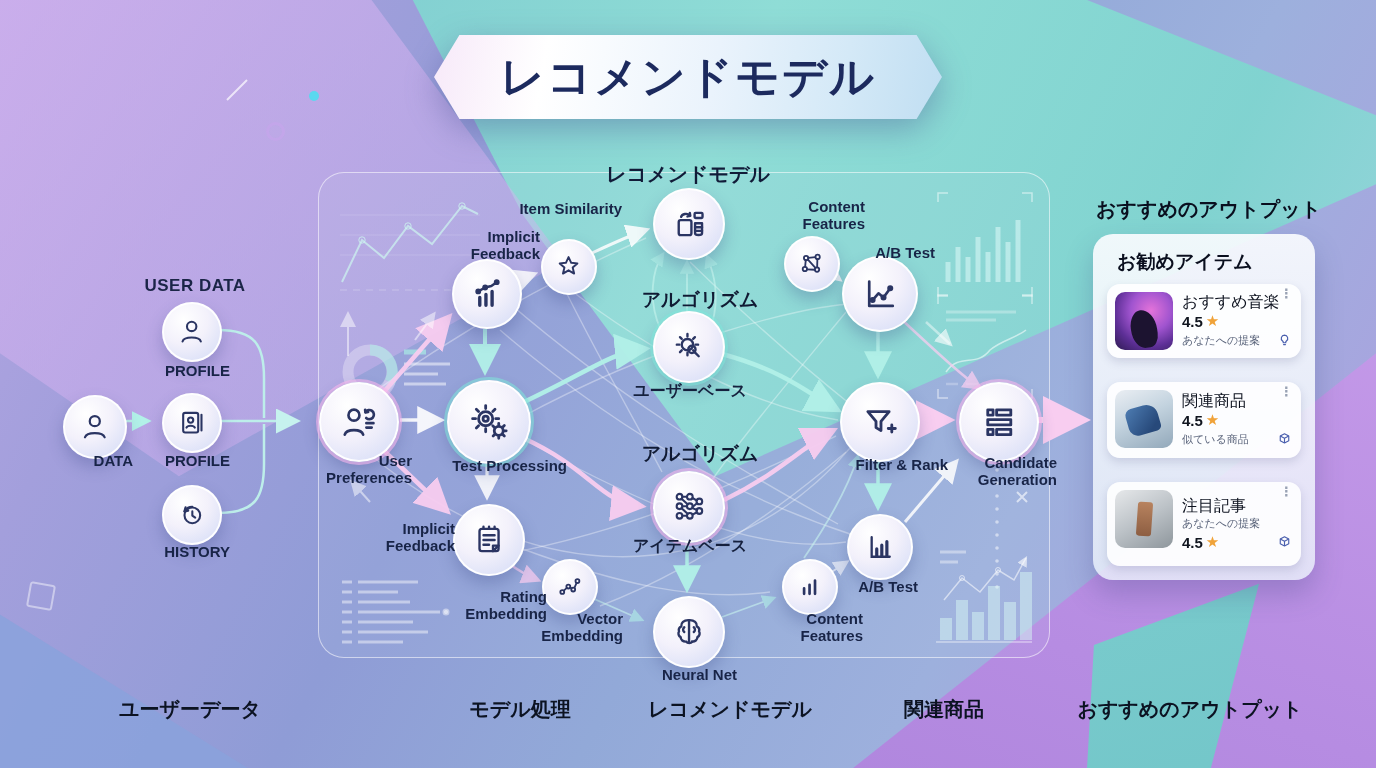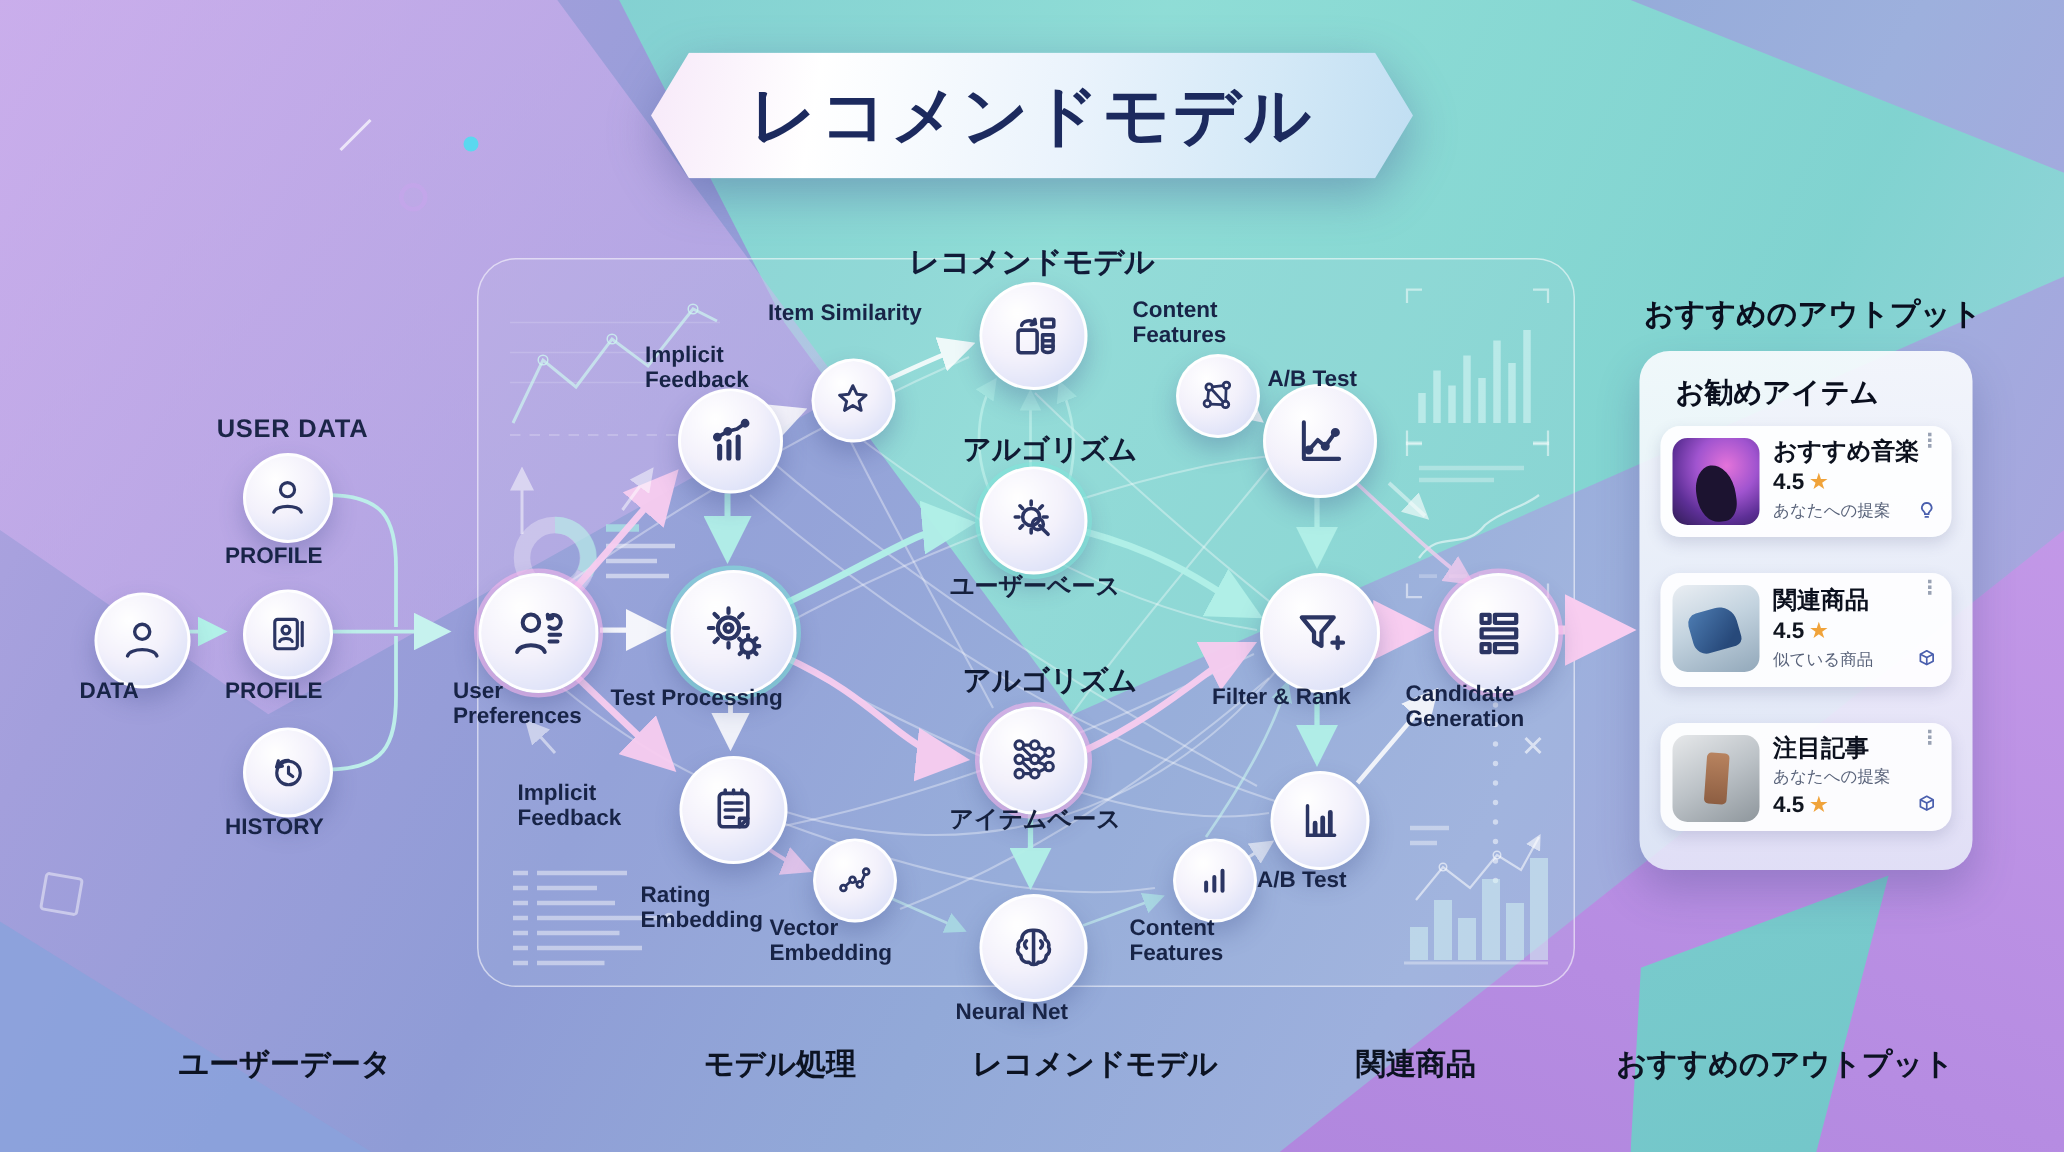--- a/index.html
+++ b/index.html
@@ -25,21 +25,21 @@
     background:linear-gradient(180deg,rgba(249,251,254,.92),rgba(233,240,250,.82));
     box-shadow:0 14px 28px rgba(60,70,130,.28);}
 
   svg.lines{position:absolute;left:0;top:0;z-index:3;}
   .node{position:absolute;z-index:4;border-radius:50%;display:flex;align-items:center;justify-content:center;
     background:radial-gradient(circle at 35% 28%,#ffffff 0%,#f3f1fb 45%,#dfe3f8 78%,#cfd6f4 100%);
     border:2px solid rgba(255,255,255,.95);box-shadow:0 8px 16px rgba(55,70,130,.28);}
   .node svg{width:56%;height:56%;}
   .glow-t{box-shadow:0 0 0 3px rgba(128,231,219,.55),0 8px 16px rgba(55,70,130,.3);}
   .glow-p{box-shadow:0 0 0 3px rgba(246,182,236,.6),0 8px 16px rgba(55,70,130,.3);}
-  .nlabel{position:absolute;z-index:5;text-align:left;font-weight:700;font-size:15px;line-height:1.15;color:#182447;}
+  .nlabel{position:absolute;z-index:5;text-align:right;font-weight:700;font-size:15px;line-height:1.15;color:#182447;}
   .jlabel{position:absolute;z-index:5;text-align:center;font-weight:800;font-size:19px;color:#101a33;}
   .jlabel2{position:absolute;z-index:5;text-align:center;font-weight:700;font-size:16px;color:#15203d;}
   .sect-head{position:absolute;z-index:5;font-weight:800;font-size:17px;letter-spacing:.5px;color:#1b2547;text-align:center;}
   .diag-head{position:absolute;z-index:5;font-weight:800;font-size:20px;color:#111b38;text-align:center;}
   .foot{position:absolute;z-index:5;top:696px;transform:translateX(-50%);font-weight:800;font-size:20px;color:#0c1322;white-space:nowrap;}
 
   .banner-wrap{position:absolute;left:434px;top:35px;z-index:6;filter:drop-shadow(0 10px 16px rgba(70,80,145,.4));}
   .banner{width:508px;height:84px;display:flex;align-items:center;justify-content:center;
     clip-path:polygon(5% 0,95% 0,100% 50%,95% 100%,5% 100%,0 50%);
     background:linear-gradient(100deg,#f7e9f9 0%,#ffffff 22%,#eaf3fc 55%,#d4e9f7 80%,#c0def2 100%);}
@@ -53,21 +53,21 @@
   .thumb1{background:radial-gradient(circle at 62% 32%,#e473da 0%,#a054cf 38%,#5d2f96 68%,#2e1b52 100%);}
   .thumb1::after{content:"";position:absolute;left:16px;top:18px;width:26px;height:38px;background:#1c1330;
     border-radius:45% 55% 35% 50%;transform:rotate(-8deg);}
   .thumb2{background:linear-gradient(155deg,#eaeef3 0%,#c3d3df 45%,#92a8ba 100%);}
   .thumb2::after{content:"";position:absolute;left:12px;top:16px;width:32px;height:28px;
     background:linear-gradient(140deg,#4d7cb2 0%,#27497a 80%);border-radius:7px 12px 5px 9px;transform:rotate(-16deg);}
   .thumb3{background:linear-gradient(150deg,#e6e8ea 0%,#bcc2c7 50%,#8e969c 100%);}
   .thumb3::after{content:"";position:absolute;left:22px;top:12px;width:15px;height:34px;
     background:linear-gradient(#b8835f,#8d5e42);border-radius:3px;transform:rotate(4deg);}
   .card-body{margin-left:9px;display:flex;flex-direction:column;justify-content:center;gap:2px;flex:1;}
-  .c-title{font-weight:700;font-size:16px;color:#0c111e;line-height:1.1;}
+  .c-title{font-weight:400;font-size:16px;color:#0c111e;line-height:1.1;}
   .c-rate{font-weight:800;font-size:15px;color:#10151f;display:flex;align-items:center;gap:3px;}
   .c-star{font-size:15px;}
   .c-sub{font-size:11px;color:#59637a;display:flex;align-items:center;justify-content:space-between;}
   .dots{position:absolute;right:8px;top:6px;color:#99a2b4;font-weight:700;font-size:13px;line-height:.6;letter-spacing:0;cursor:pointer;}
   .card.swap .c-sub{order:1}.card.swap .c-rate{order:2}.card.swap .c-title{order:0}
   .tail-ic{width:17px;height:17px;flex:0 0 17px;}
 </style>
 </head>
 <body>
 
@@ -468,21 +468,21 @@
           <span>似ている商品</span>
         <svg class="tail-ic" viewBox="0 0 24 24" fill="none" stroke="#4a5fae" stroke-width="1.6" stroke-linejoin="round">
           <path d="M12 4l6 3.2v6.6L12 17l-6-3.2V7.2z"></path>
             <path d="M12 10.3L6 7.2M12 10.3l6-3.1M12 10.3V17"></path>
         </svg>
       </div>
     </div>
     <div class="dots">⋮</div>
   </div>
 
-  <div class="card swap" style="top:482px;height:72px">
+  <div class="card swap" style="top:482px;height:84px">
     <div class="thumb thumb3"></div>
     <div class="card-body">
       <div class="c-title">注目記事</div>
       <div class="c-sub">
           <span>あなたへの提案</span>
         </div>
       <div class="c-rate">
           <span>4.5</span>
           <span class="c-star" style="color:#f0a33a">★</span>
         <svg class="tail-ic" style="margin-left:auto" viewBox="0 0 24 24" fill="none" stroke="#4a5fae" stroke-width="1.6" stroke-linejoin="round">

